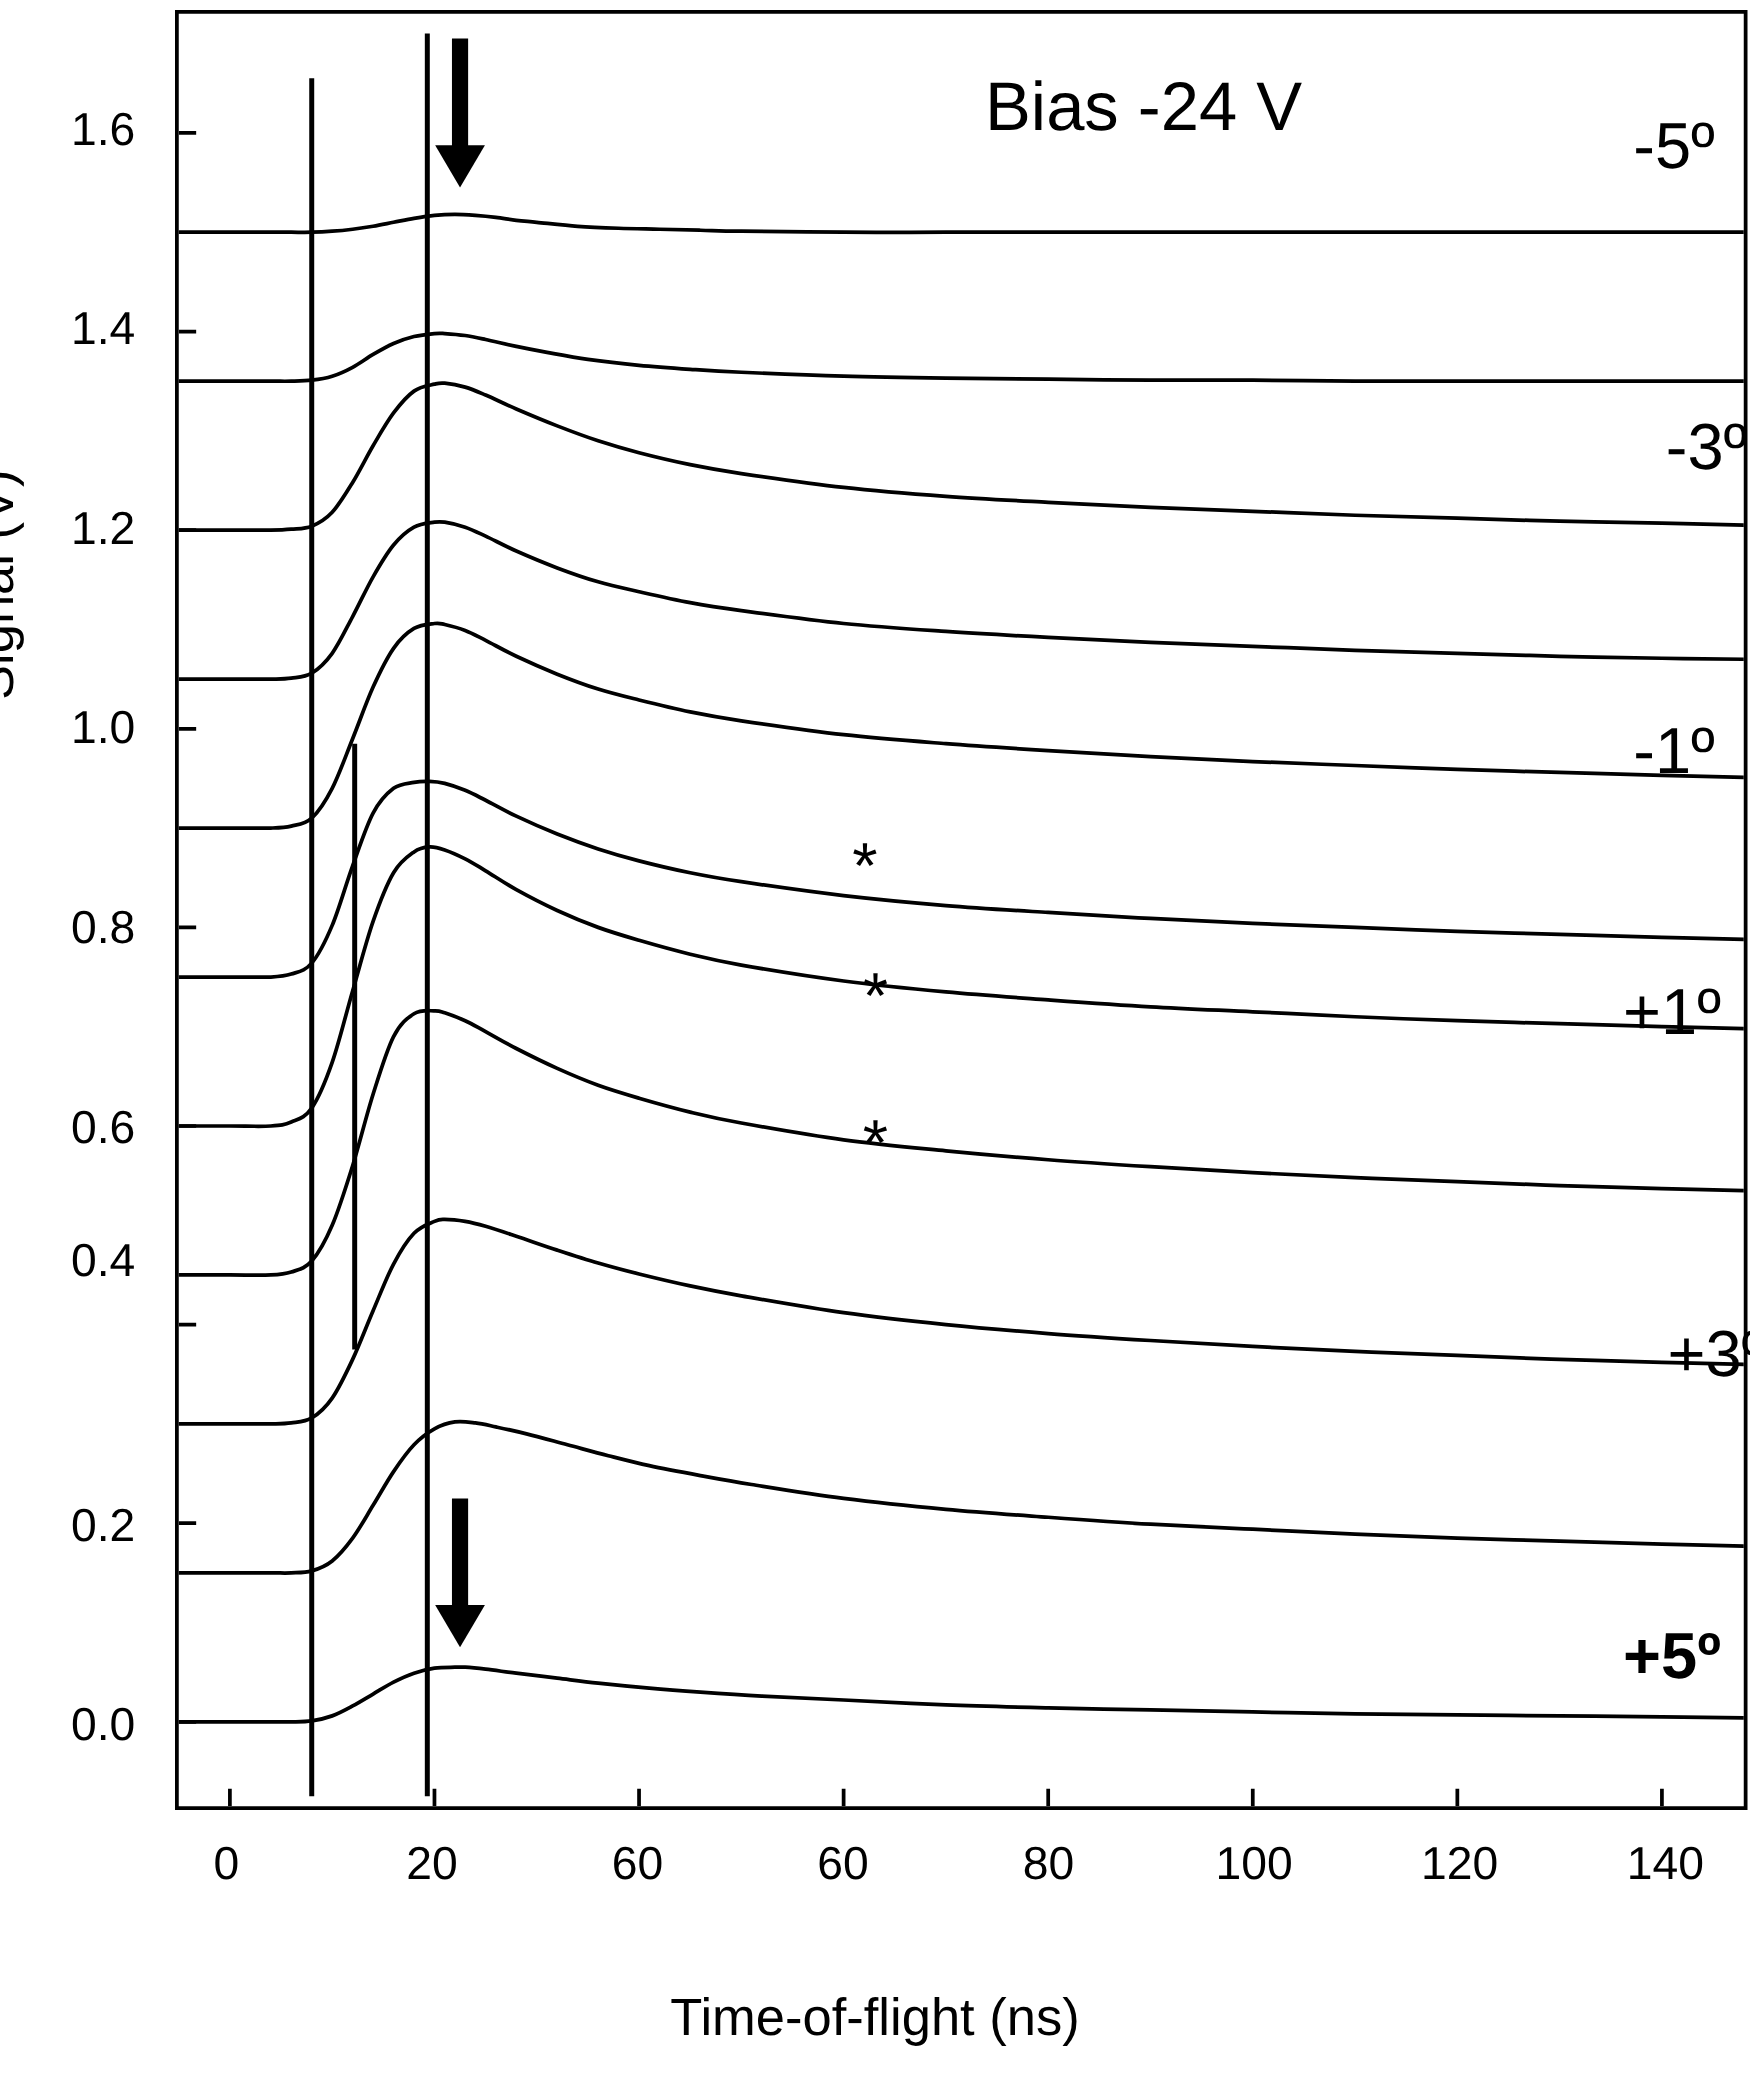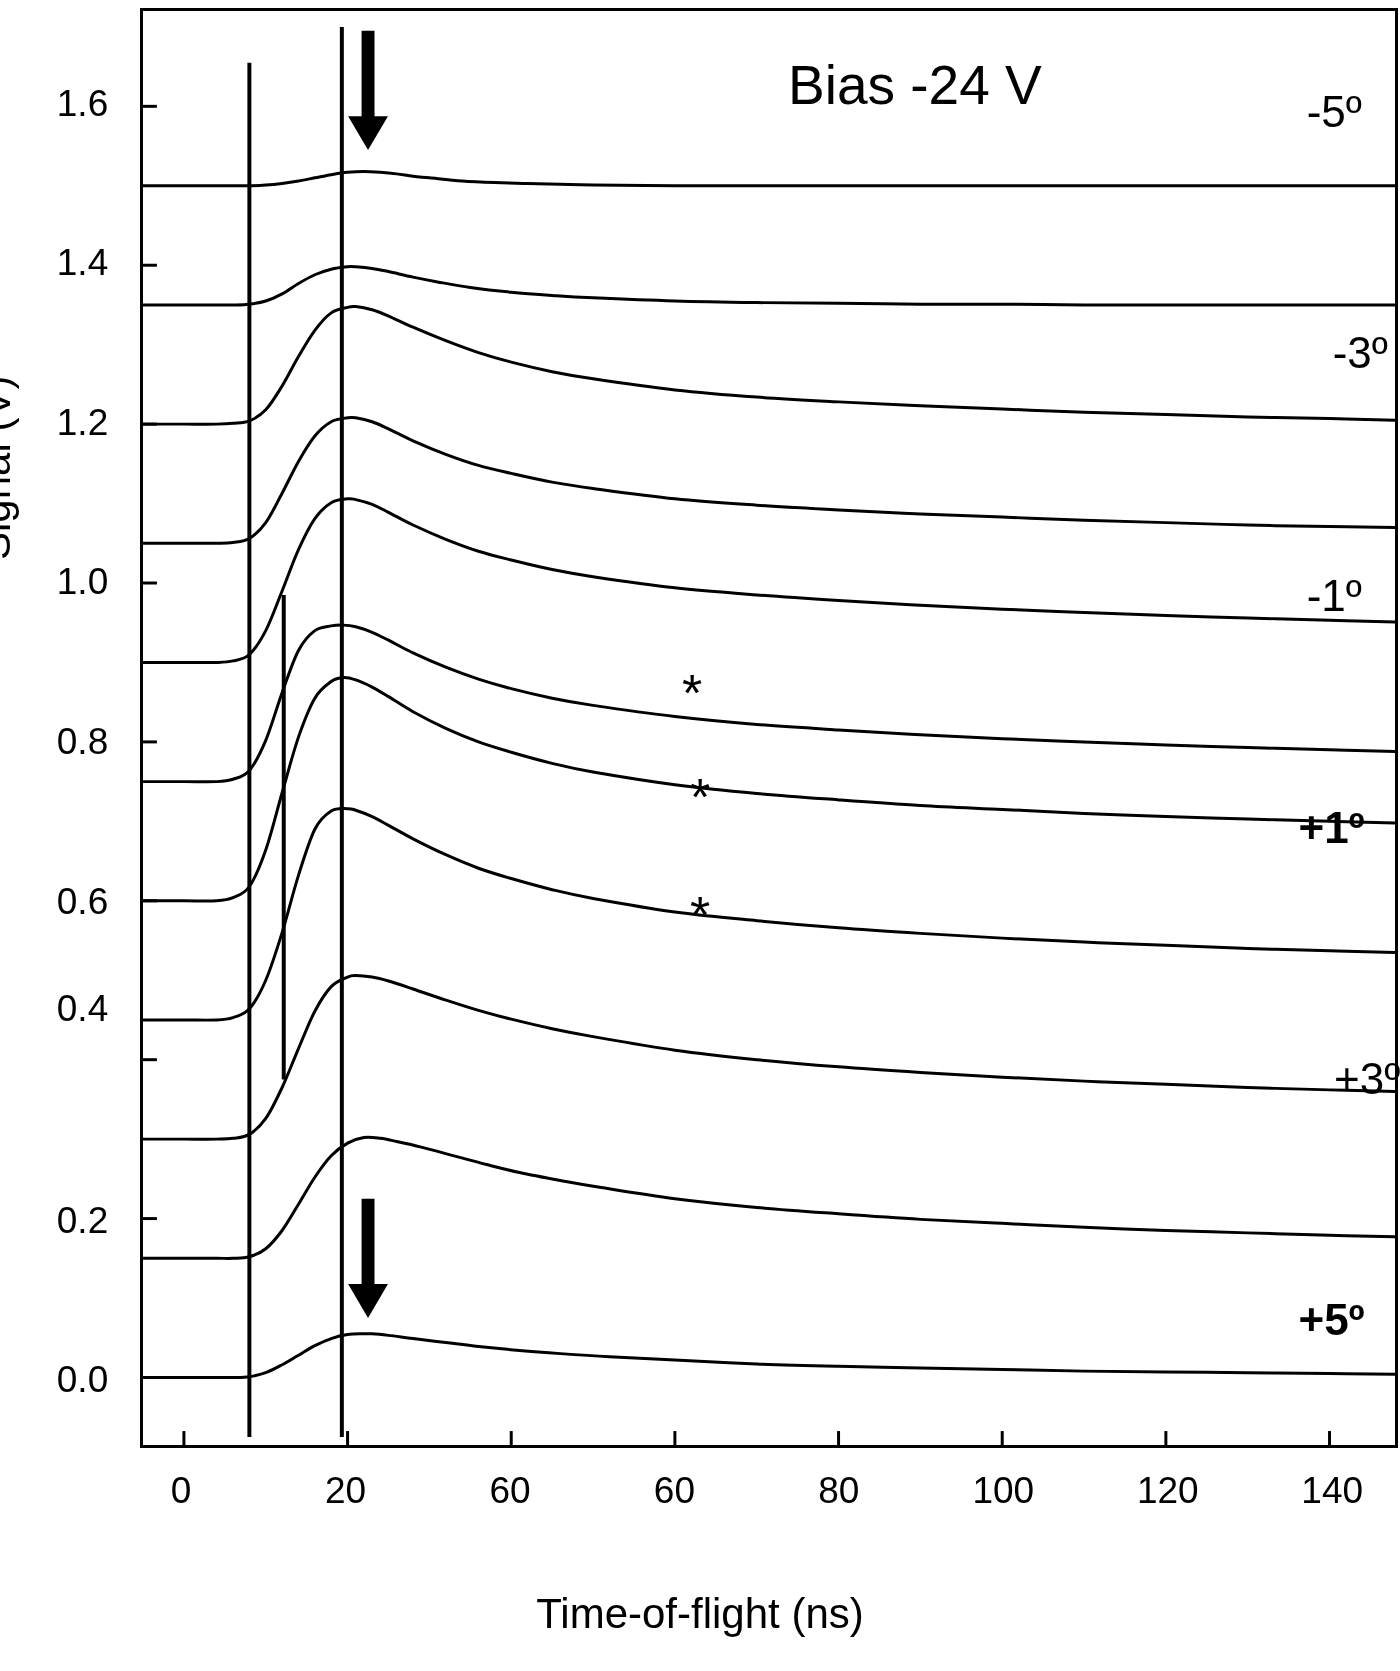--- a/index.html
+++ b/index.html
@@ -66,21 +66,21 @@
   }
   .ytick {
     text-align: center;
     transform: translateY(-50%);
   }
   .xtick {
     transform: translateX(-50%);
   }
   .series-label {
     position: absolute;
-    font-size: 44px;
+    font-size: 52px;
     white-space: nowrap;
   }
   .annotation-star {
     position: absolute;
     font-size: 52px;
     line-height: 1;
     white-space: nowrap;
   }
   .bias-label {
     position: absolute;
@@ -159,21 +159,21 @@
           <polygon points="206.11111111111111,1278.3545706371192 246.11111111111111,1278.3545706371192 226.11111111111111,1312.3545706371192" fill="#000"></polygon>
         </g>
       </svg>
     <div id="overlay-labels">
         <div class="annotation-star" style="left: 538.889px; top: 655.723px;">*</div>
         <div class="annotation-star" style="left: 547.111px; top: 760.233px;">*</div>
         <div class="annotation-star" style="left: 547.111px; top: 877.507px;">*</div>
         <div class="series-label" style="left: 1163.67px; top: 76.1163px;">-5º</div>
         <div class="series-label" style="left: 1163.67px; top: 317.047px; margin-left: 26px;">-3º</div>
         <div class="series-label" style="left: 1163.67px; top: 560.371px;">-1º</div>
-        <div class="series-label" style="left: 1155.44px; top: 792px; font-weight: bold;">+1º</div>
+        <div class="series-label" style="left: 1155.44px; top: 769px;">+1º</div>
         <div class="series-label" style="left: 1191px; top: 1043.03px;">+3º</div>
         <div class="series-label" style="left: 1155.44px; top: 1283.96px; font-weight: bold;">+5º</div>
         <div class="bias-label" style="left: 645px; top: 41.8116px;">Bias -24 V</div>
       </div>
   </div>
 
   <div class="x-axis-title">Time-of-flight (ns)</div>
 </div>
 
 </body></html>

